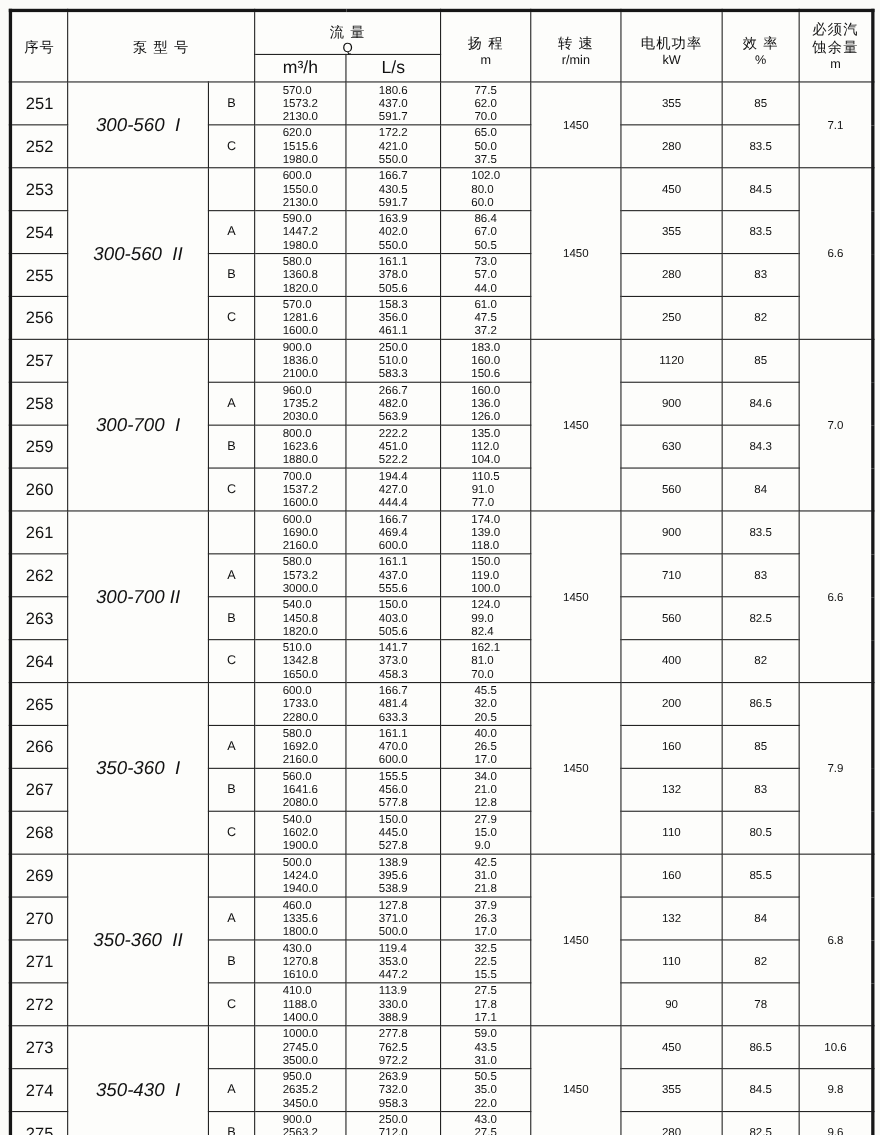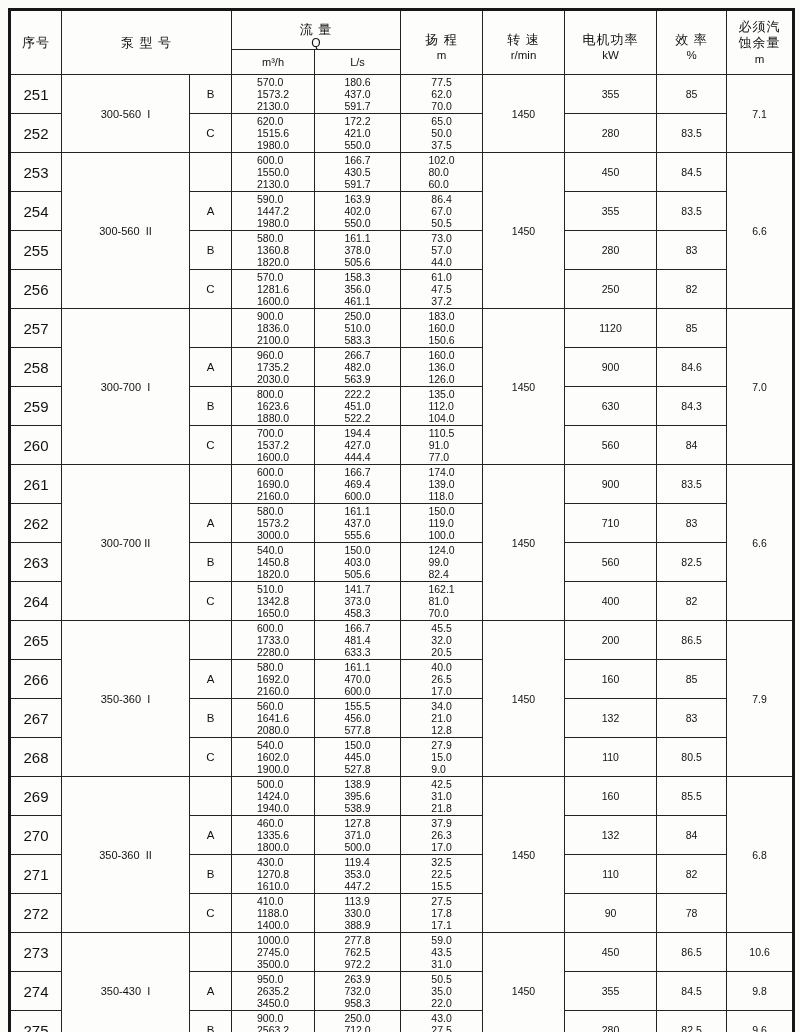--- a/index.html
+++ b/index.html
@@ -4,24 +4,24 @@
 <style>
   html,body{margin:0;padding:0;background:#fbfbf8;}
   body{width:800px;height:1032px;box-sizing:border-box;padding:8px 8px 0 8px;
        font-family:"Liberation Sans",sans-serif;color:#111;}
   table{border-collapse:collapse;table-layout:fixed;width:784px;
         border:3px solid #161616;background:#fdfdfb;}
   th,td{border:1.5px solid #232323;padding:0;text-align:center;vertical-align:middle;
         font-weight:normal;overflow:hidden;}
   thead th{font-size:13px;letter-spacing:1px;}
   thead tr.h1 th{height:30px;}
-  thead tr.h2 th{height:24px;font-size:11px;letter-spacing:0;}
+  thead tr.h2 th{height:24px;font-size:16px;letter-spacing:0;}
   tbody td{height:38px;font-size:11px;}
   td.serial{font-size:15px;}
-  td.model{font-size:11px;white-space:pre;}
+  td.model{font-size:17px;white-space:pre;font-style:italic;}
   td.variant{font-size:11.5px;}
   td.speed, td.power, td.eff, td.npsh{font-size:10.5px;}
   .numblock{display:inline-block;text-align:left;line-height:12.3px;font-size:10.5px;}
   .vstack{display:flex;flex-direction:column;justify-content:flex-end;
           height:46px;padding:5px 0;box-sizing:border-box;}
   .vstack3{display:flex;flex-direction:column;justify-content:space-between;
            height:52px;padding:2px 0;box-sizing:border-box;line-height:16px;}
   .vstack .unit,.vstack3 .unit{font-size:11.5px;letter-spacing:0;}
   .flowhead{line-height:14px;padding-top:12px;}
   .flowhead .q{font-size:12px;letter-spacing:0;line-height:12px;}

